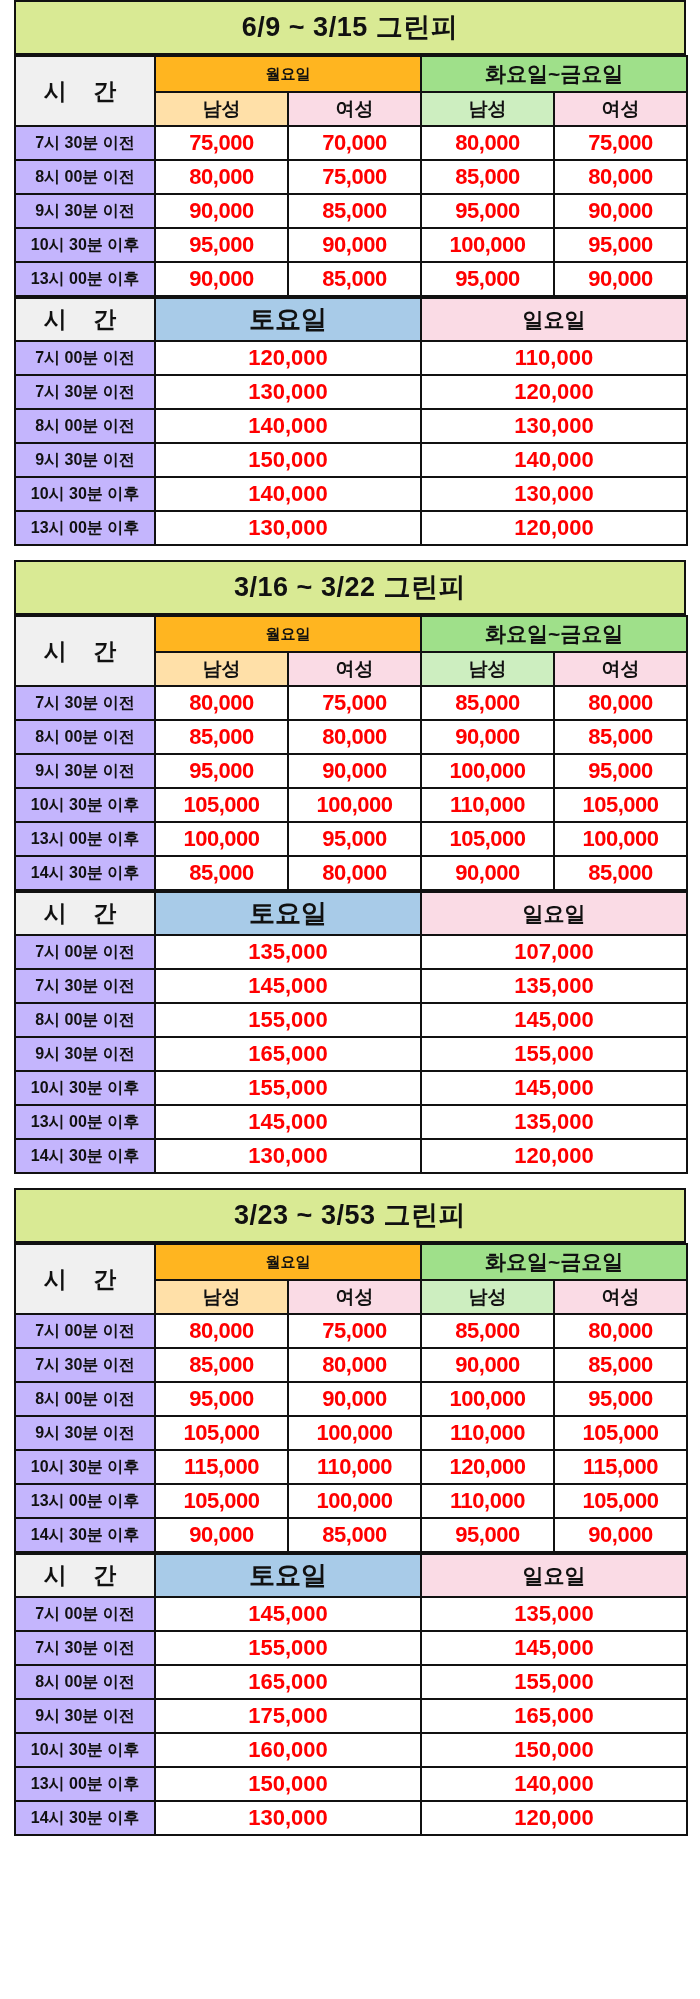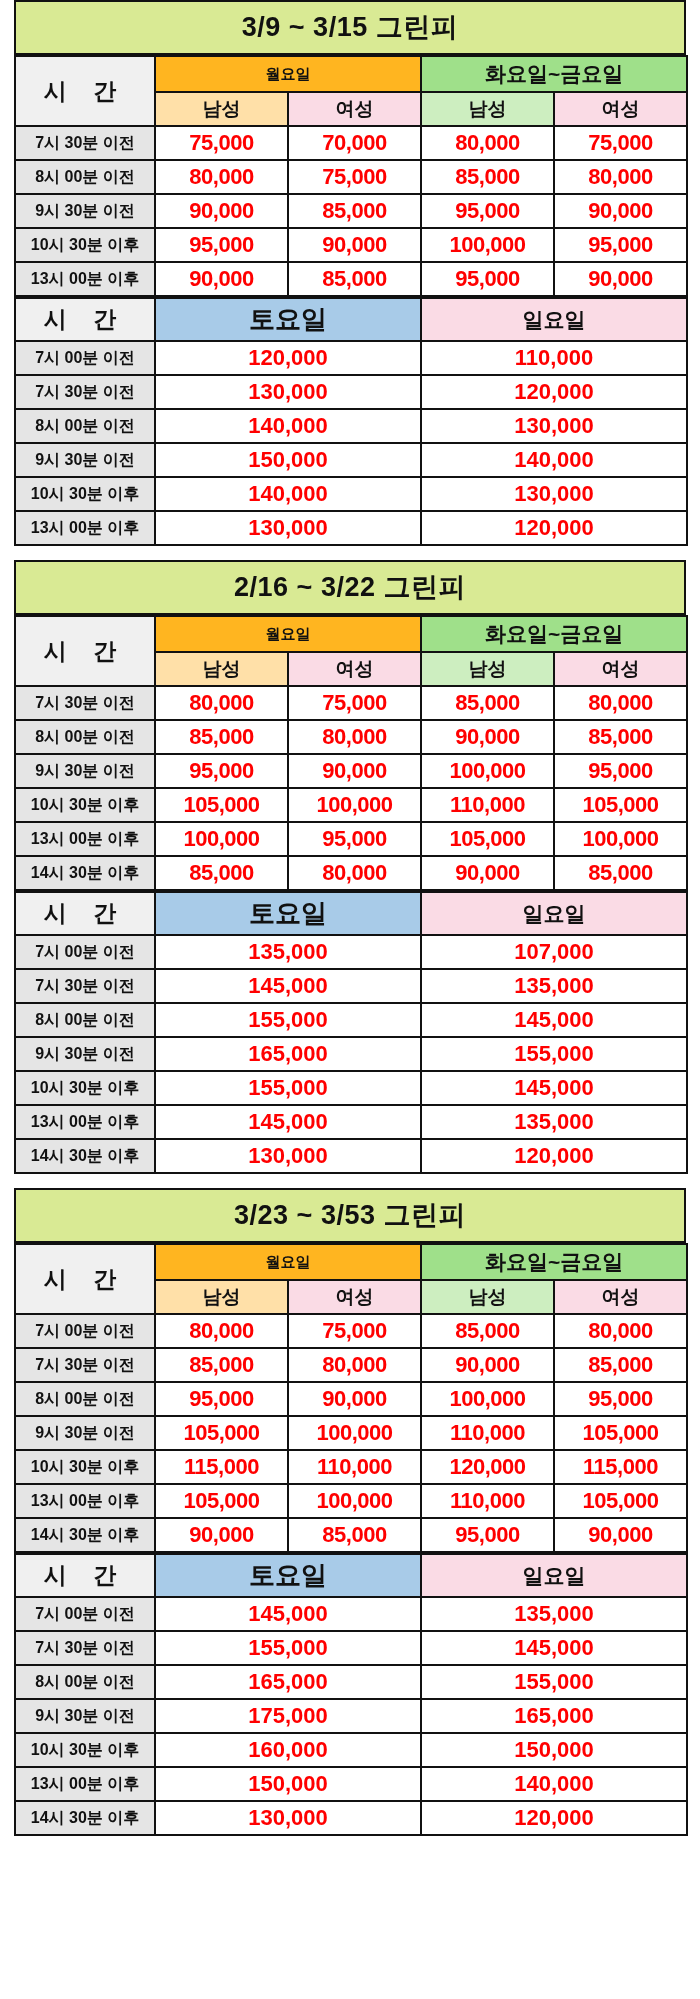--- a/index.html
+++ b/index.html
@@ -92,21 +92,21 @@
     font-weight: bold;
     color: #111111;
   }
   .sub-female-g {
     background: #fadbe5;
     font-size: 19px;
     font-weight: bold;
     color: #111111;
   }
   .time-cell {
-    background: #e5e5e5;
+    background: #c4b5fd;
     font-size: 16px;
     font-weight: bold;
     color: #111111;
     white-space: nowrap;
   }
   .price {
     background: #ffffff;
     font-size: 22px;
     font-weight: bold;
     color: #ff0000;
@@ -121,21 +121,21 @@
   .col-time  { width: 140px; }
   .col-p     { width: 133px; }
   .col-wide  { width: 266px; }
 </style>
 </head>
 <body>
 
 <div class="page">
 
   <div class="section">
-    <div class="section-title">3/9 ~ 3/15 그린피</div>
+    <div class="section-title">6/9 ~ 3/15 그린피</div>
     <table class="rate">
       <colgroup>
         <col class="col-time">
           <col class="col-p">
           <col class="col-p">
           <col class="col-p">
           <col class="col-p">
       </colgroup>
       <tbody>
           <tr>
@@ -226,21 +226,21 @@
       <tr>
         <td class="time-cell">13시 00분 이후</td>
         <td class="price-wide">130,000</td>
         <td class="price-wide">120,000</td>
       </tr>
     </tbody>
       </table>
   </div>
 
   <div class="section">
-    <div class="section-title">2/16 ~ 3/22 그린피</div>
+    <div class="section-title">3/16 ~ 3/22 그린피</div>
     <table class="rate">
       <colgroup>
         <col class="col-time">
           <col class="col-p">
           <col class="col-p">
           <col class="col-p">
           <col class="col-p">
       </colgroup>
       <tbody>
           <tr>

